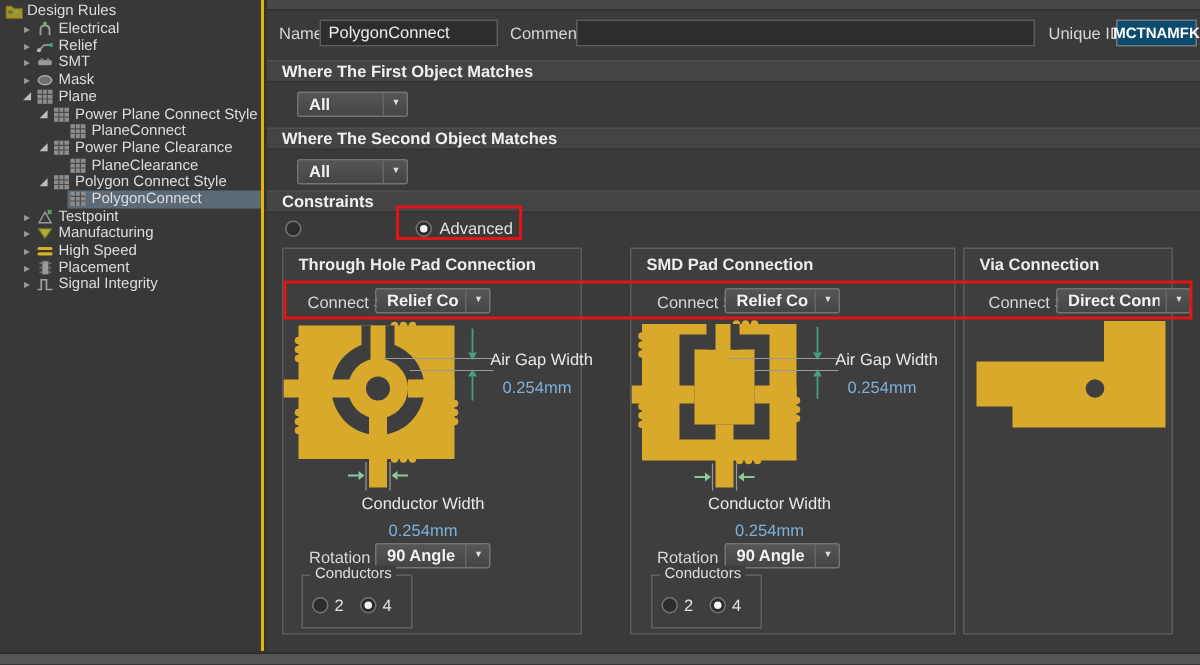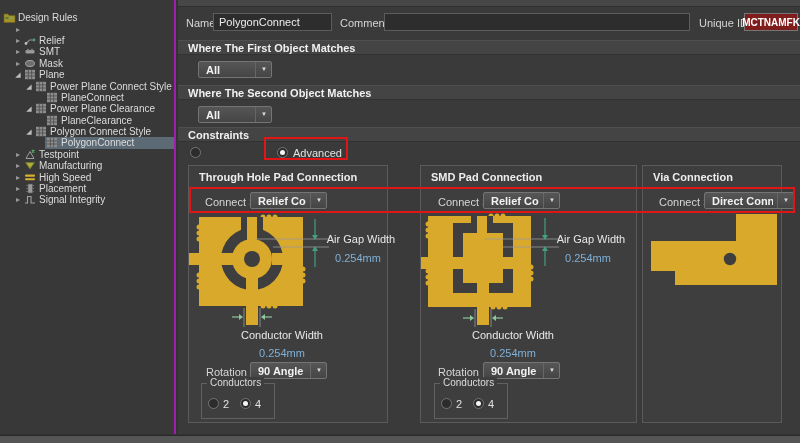--- a/index.html
+++ b/index.html
@@ -1,40 +1,40 @@
 <!DOCTYPE html>
 <html><head>
 <meta charset="utf-8">
 <style>
   * { margin:0; padding:0; box-sizing:border-box; }
   body { background:#2d2d2d; font-family:"Liberation Sans", sans-serif; }
   #stage { position:relative; width:800px; height:443px; background:#333; overflow:hidden; }
 
   
   #tree { position:absolute; left:0; top:0; width:176px; height:434px;
-          background:#383838; border-right:2px solid #a21caf; padding-top:12px; overflow:hidden; }
+          background:#383838; border-right:2px solid #eab308; padding-top:2px; overflow:hidden; }
   .trow { display:flex; align-items:center; height:11.4px; width:100%;
           font-size:10px; color:#dcdcdc; white-space:nowrap; cursor:default; }
   .texp { display:inline-block; width:10px; flex:0 0 10px; text-align:center;
           color:#9a9a9a; font-size:8px; line-height:11px; }
   .texp.open { color:#bdbdbd; font-size:7px; }
   .tbody { display:flex; align-items:center; flex:1; height:11.4px; padding-left:1px; }
   .tsel .tbody { background:#5c6a76; }
   .ticon { display:inline-flex; width:14px; flex:0 0 14px; align-items:center; }
   .ticon svg { display:block; }
   .tlabel { padding-left:1px; }
 
   
   #main { position:absolute; left:178px; top:0; width:622px; height:434px; background:#3a3a3a; }
   #main-topbar { position:absolute; left:0; top:0; right:0; height:7px; background:#474747;
                  border-bottom:1px solid #2e2e2e; }
   .flabel { position:absolute; font-size:11px; color:#d6d6d6; }
   .tin { position:absolute; background:#2d2d2d; border:1px solid #5c5c5c; color:#ececec;
          font-size:11px; padding:0 5px; font-family:inherit; }
-  #uid-box { position:absolute; left:566px; top:13px; width:54px; height:18px; background:#7f1d1d;
+  #uid-box { position:absolute; left:566px; top:13px; width:54px; height:18px; background:#0c4a6e;
              border:1px solid #757575; color:#fff; font-size:10px; font-weight:bold;
              display:flex; align-items:center; justify-content:center; }
 
   .band { position:absolute; left:0; right:0; height:15px; background:#444;
           border-top:1px solid #4f4f4f; border-bottom:1px solid #323232;
           font-size:11px; font-weight:bold; color:#f0f0f0; padding:1px 0 0 10px; }
 
   .dd { position:absolute; display:flex; align-items:center; height:17px;
         background:linear-gradient(#565656,#454545); border:1px solid #747474; border-radius:2px;
         color:#f2f2f2; font-size:11px; font-weight:bold; padding:0 4px 0 7px; cursor:default; }
@@ -77,20 +77,29 @@
               <path d="M1 2 h4 l1 1.5 h6 v7 H1 z" fill="#a3912e" stroke="#6d611c" stroke-width="0.6"></path>
               <rect x="2.5" y="5" width="3" height="2" fill="#4f7d2d"></rect>
               <rect x="6.5" y="5" width="3" height="2" fill="#8aa24f"></rect>
             </svg>
           </span>
           <span class="tlabel">Design Rules</span>
         </span>
       </div>
       <div class="trow" style="padding-left: 13px;">
         <span class="texp">▸</span>
+        <span class="tbody">
+          <span class="ticon">
+            <svg width="12" height="11" viewBox="0 0 12 11">
+              <path d="M3 9.5 V6 Q3 3 6 3 T9 6 V9.5" fill="none" stroke="#9b9b9b" stroke-width="1.3"></path>
+              <circle cx="6" cy="1.6" r="1.2" fill="#6fae6f"></circle>
+            </svg>
+          </span>
+          <span class="tlabel">Electrical</span>
+        </span>
       </div>
       <div class="trow" style="padding-left: 13px;">
         <span class="texp">▸</span>
         <span class="tbody">
           <span class="ticon">
             <svg width="12" height="11" viewBox="0 0 12 11">
               <path d="M2 8.5 L5.5 5 H10" fill="none" stroke="#8f8f8f" stroke-width="1.2"></path>
               <circle cx="2" cy="8.5" r="1.4" fill="#bdbdbd"></circle>
               <circle cx="10" cy="5" r="1.4" fill="#4e9a8f"></circle>
             </svg>

